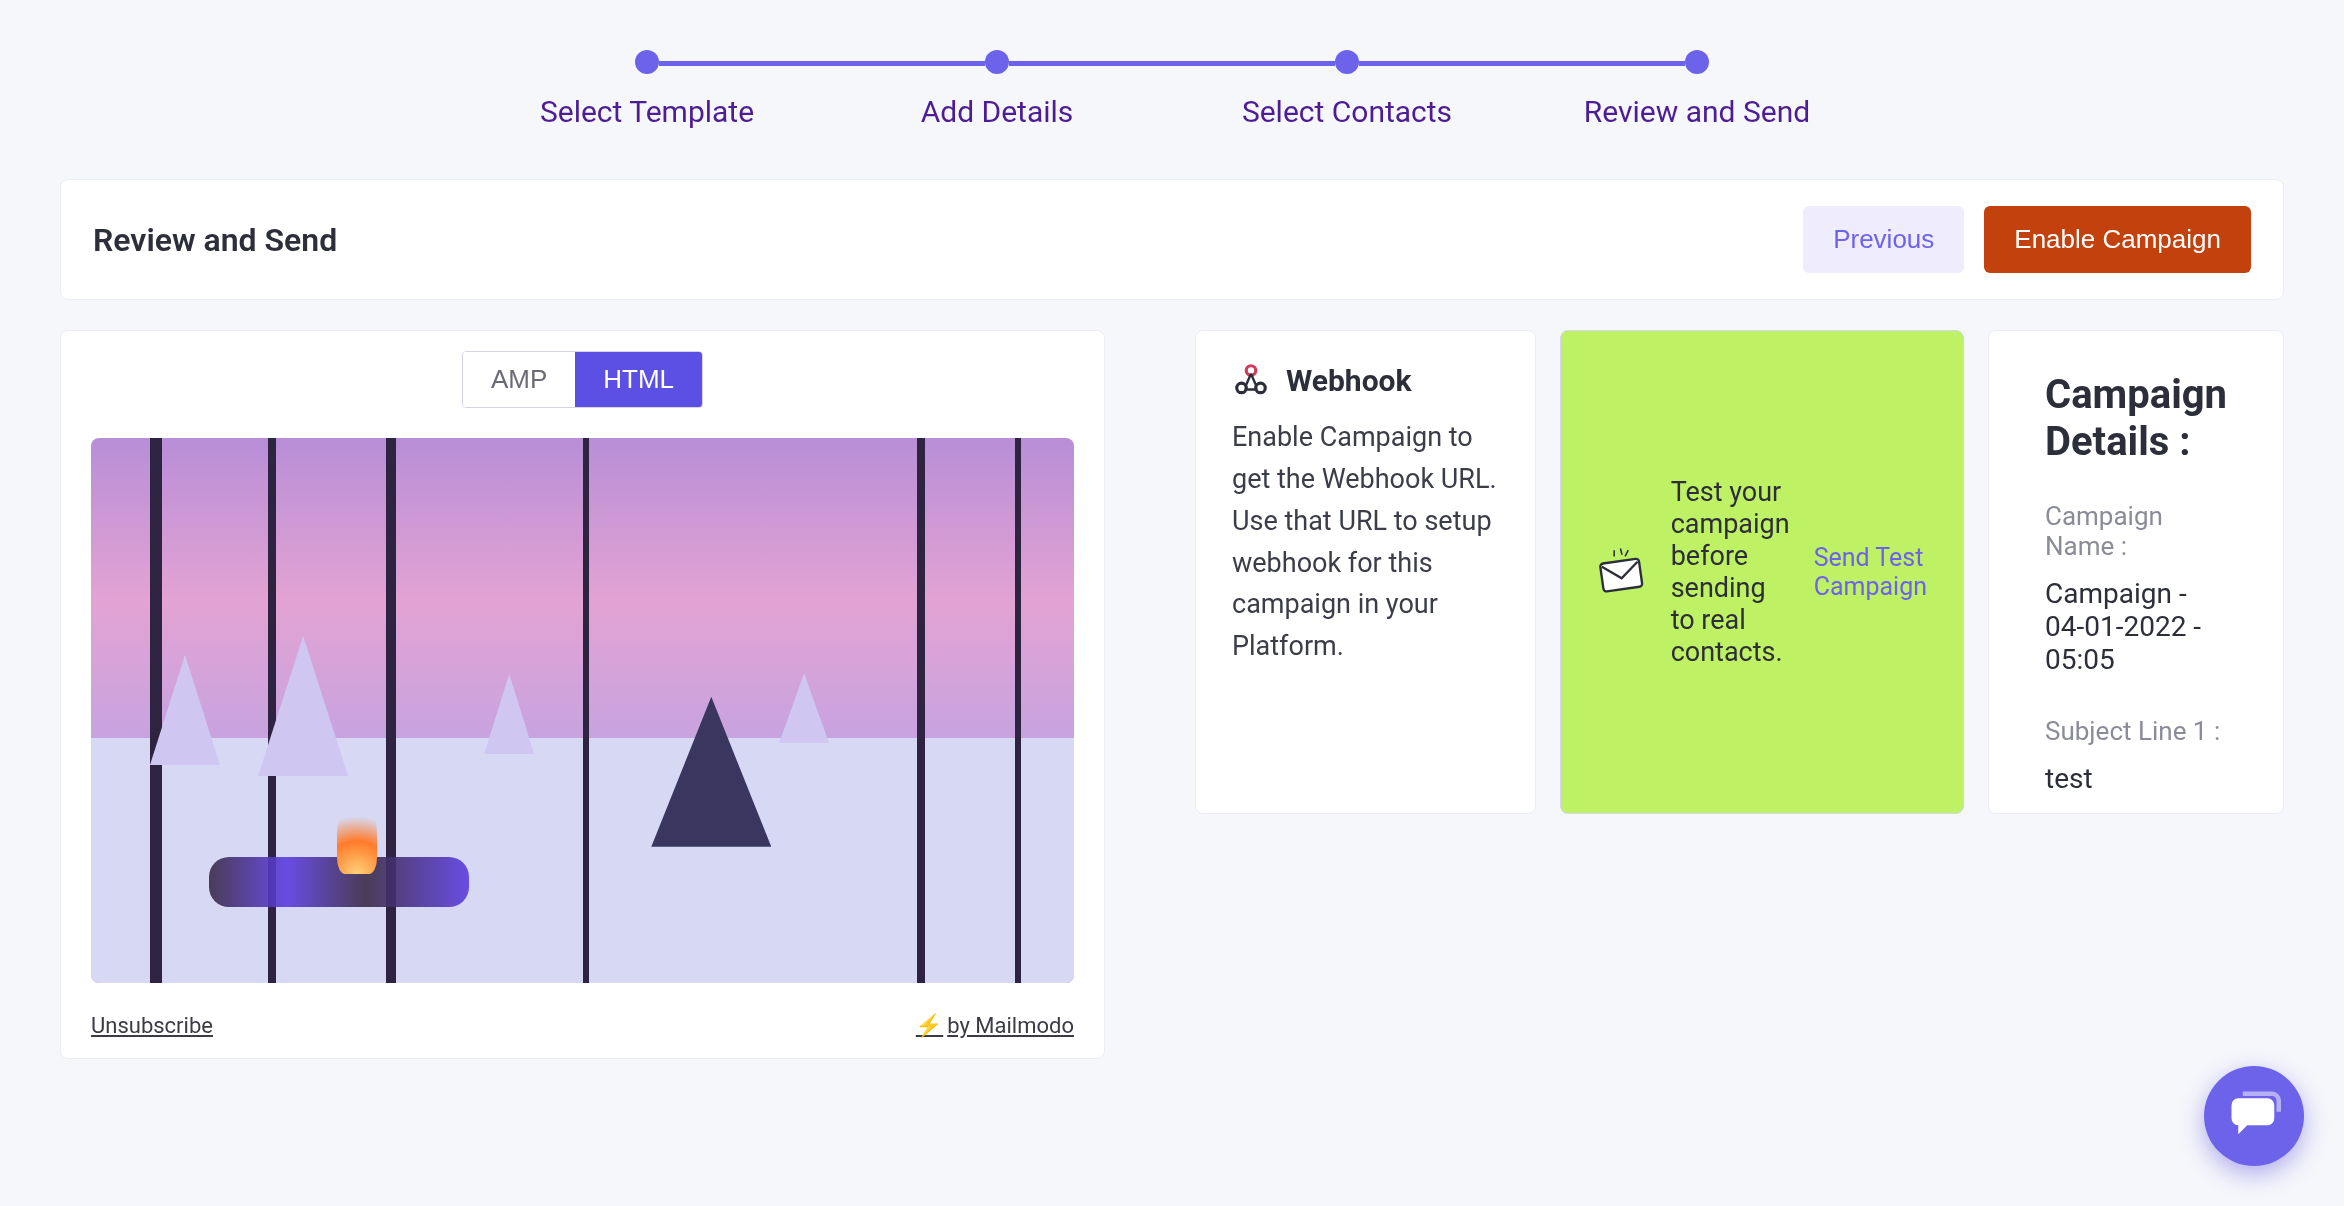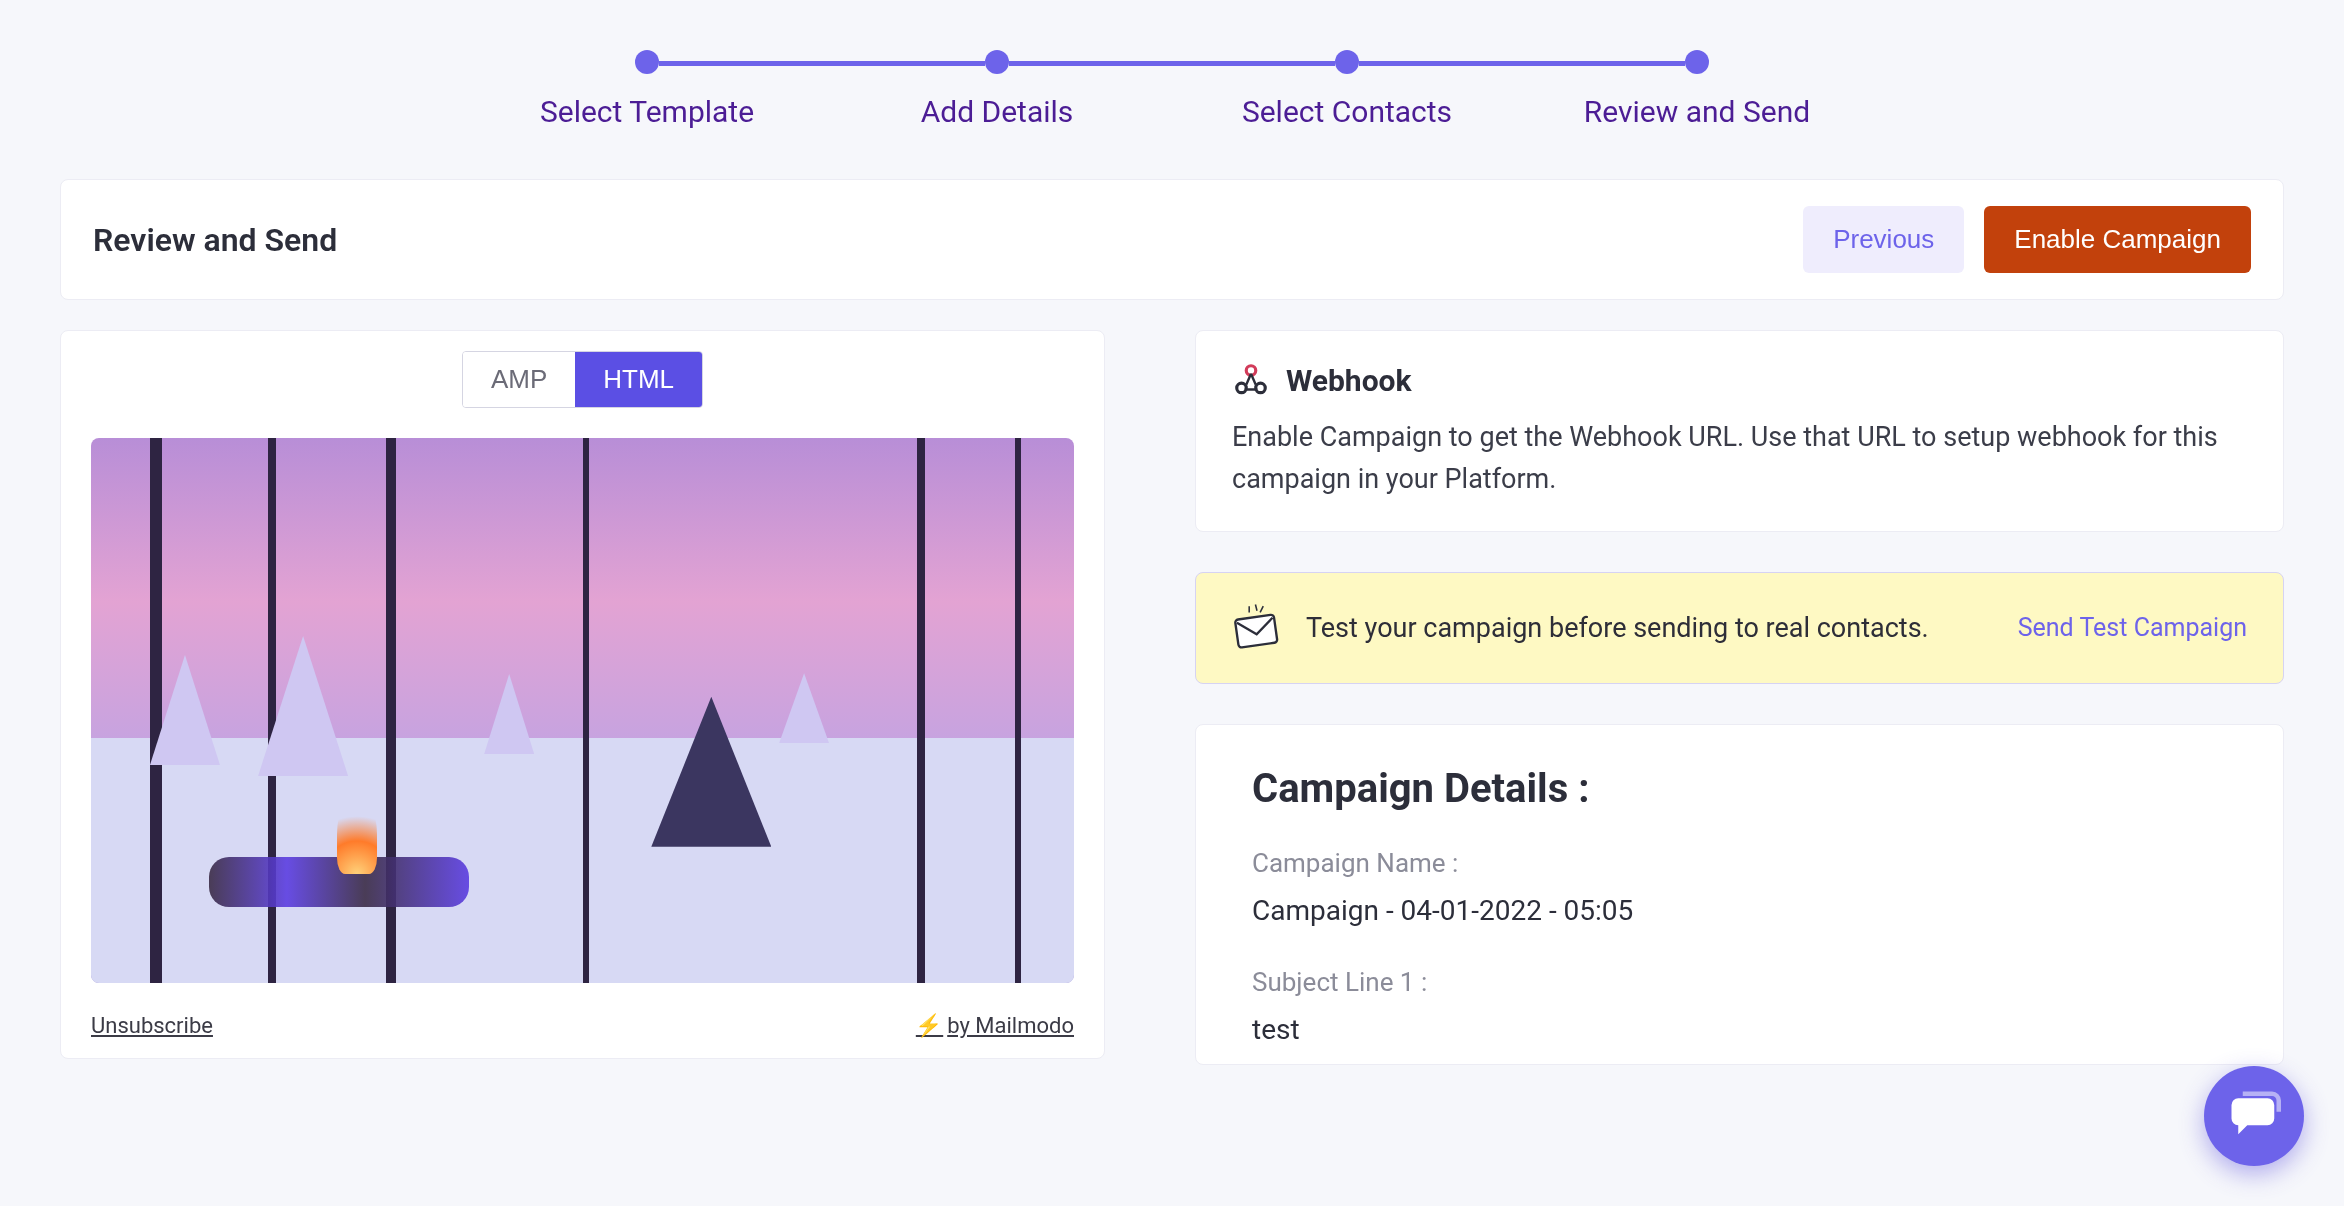--- a/index.html
+++ b/index.html
@@ -97,22 +97,22 @@
     display: flex;
     gap: 90px;
     align-items: flex-start;
   }
   .left {
     width: 1045px;
   }
   .right {
     flex: 1;
     display: flex;
-    flex-direction: column;
-    gap: 40px;
+    flex-direction: row;
+    gap: 24px;
   }
 
   
   .preview-card {
     padding: 20px 0 20px 0;
   }
   .seg-group {
     display: flex;
     justify-content: center;
   }
@@ -242,21 +242,21 @@
     font-size: 30px;
     font-weight: 700;
   }
   .webhook-card p {
     font-size: 27px;
     color: #3b3d49;
     line-height: 1.55;
   }
 
   .test-card {
-    background: #fef9c3;
+    background: #bef264;
     border: 1px solid #d6d3f3;
     border-radius: 8px;
     padding: 30px 36px;
     display: flex;
     align-items: center;
     gap: 24px;
   }
   .test-card .envelope {
     width: 50px; height: 50px;
     flex-shrink: 0;

